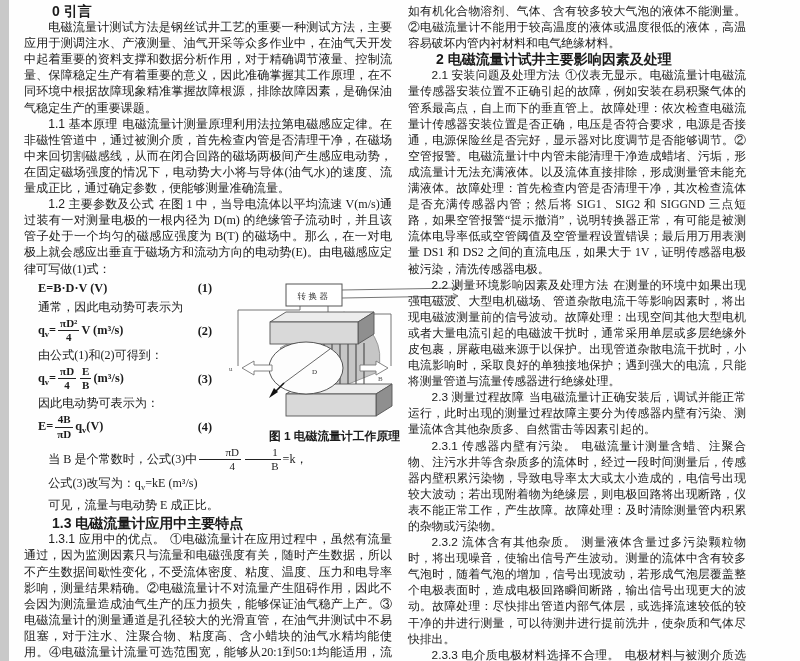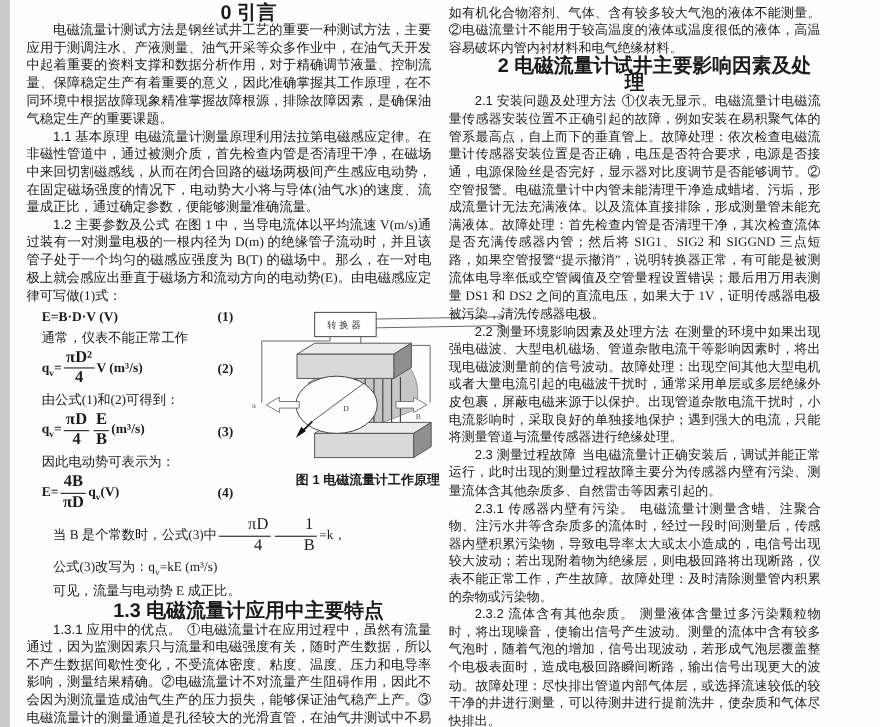--- a/index.html
+++ b/index.html
@@ -10,38 +10,38 @@
   }
   .scan-strip{position:absolute;left:0;top:0;width:9px;height:661px;background:#c9c9c9;}
   .page{position:absolute;left:24px;top:3px;width:722px;display:flex;gap:16px;}
   .col{flex:none;}
   .col-left{width:368px;}
   .col-right{width:338px;}
   p{margin:0;text-align:justify;text-indent:2em;font-size:12.1px;line-height:16.1px;}
   .col-right p{font-size:11.8px;}
   p.cont{text-indent:0;}
   .sec-h{
-    margin:0;font-size:18px;line-height:16.1px;font-weight:bold;text-indent:2em;
-    font-family:"Liberation Sans","DejaVu Sans",sans-serif;text-align:center;
+    margin:0;font-size:14px;line-height:16.1px;font-weight:bold;text-indent:2em;
+    font-family:"Liberation Sans","DejaVu Sans",sans-serif;text-align:left;
   }
   .lead{font-weight:normal;font-family:"Liberation Sans","DejaVu Sans",sans-serif;margin-right:5px;}
   
   .fml-block{overflow:visible;}
   .figure{float:right;width:172px;margin:-8px -8px 0 6px;text-align:right;}
   .figure svg{overflow:visible;display:block;}
   .figcap{
     font-weight:bold;font-size:11.8px;margin-top:1px;
     font-family:"Liberation Sans","DejaVu Sans",sans-serif;white-space:nowrap;
   }
   .formulas{font-size:12.3px;line-height:16px;}
   .fline{display:flex;align-items:center;padding-left:14px;padding-right:10px;margin:3px 0;font-weight:bold;}
   .fbody{flex:0 0 auto;}
   .ftag{margin-left:auto;}
   .ftext{text-indent:14px;margin:2px 0;text-align:left;}
-  .frac{display:inline-block;vertical-align:middle;text-align:center;line-height:1.05;font-size:15px;margin:0 2px;}
+  .frac{display:inline-block;vertical-align:middle;text-align:center;line-height:1.05;font-size:11px;margin:0 2px;}
   .frac .fnum{display:block;padding:0 2px 1px;}
   .frac .fden{display:block;border-top:1px solid #222;padding:1px 2px 0;}
   sub{font-size:8.5px;}
   .clear{clear:both;}
   .fml-text{margin:2px 0;}
 </style>
 </head>
 <body>
 
 <div class="scan-strip"></div>
@@ -120,21 +120,21 @@
           <text x="150" y="101" font-size="7" fill="#555">B</text>
         </svg>
         <figcaption class="figcap">图 1 电磁流量计工作原理</figcaption>
       </figure>
 
       <div class="formulas">
         <div class="fline">
           <span class="fbody">E=B·D·V (V)</span>
           <span class="ftag">(1)</span>
         </div>
-        <p class="ftext">通常，仪表不能正常工作</p>
+        <p class="ftext">通常，因此电动势可表示为</p>
         <div class="fline">
           <span class="fbody"><span>q</span><sub>v</sub><span>=</span><span class="frac"><span class="fnum">πD²</span><span class="fden">4</span></span><span>V (m³/s)</span></span>
           <span class="ftag">(2)</span>
         </div>
         <p class="ftext">由公式(1)和(2)可得到：</p>
         <div class="fline">
           <span class="fbody"><span>q</span><sub>v</sub><span>=</span><span class="frac"><span class="fnum">πD</span><span class="fden">4</span></span><span class="frac"><span class="fnum">E</span><span class="fden">B</span></span><span>(m³/s)</span></span>
           <span class="ftag">(3)</span>
         </div>
         <p class="ftext">因此电动势可表示为：</p>

